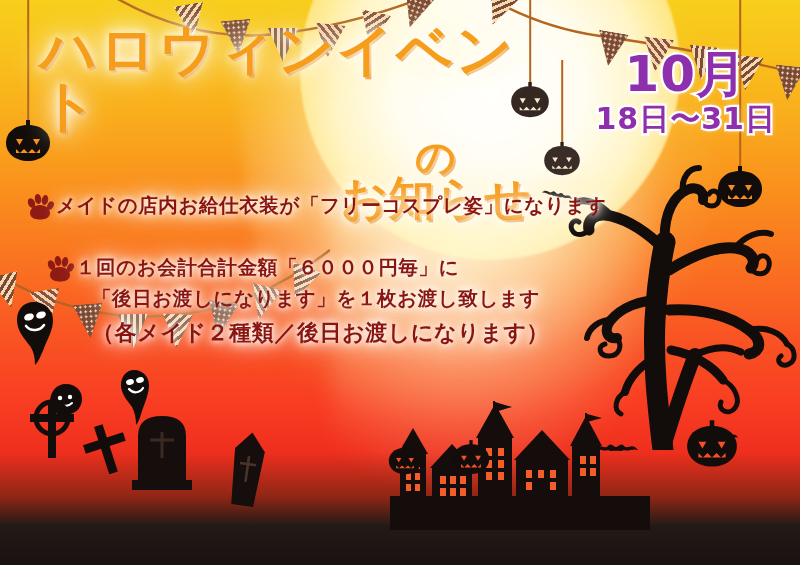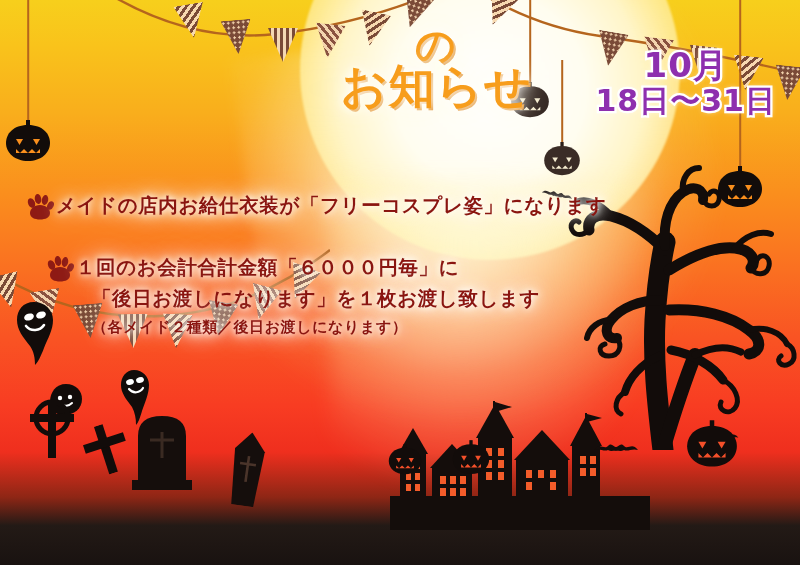--- a/index.html
+++ b/index.html
@@ -65,38 +65,38 @@
   }
   .t-sub1{text-align:right;padding-right:104px;margin-top:2px;
     font-size:40px;font-weight:bold;color:#f79d1c;
     text-shadow:0 0 9px #fff,0 0 18px #fff,0 0 28px #fffbe0,2px 2px 0 #e08515;line-height:1.05;}
   .t-sub2{text-align:right;padding-right:28px;margin-top:-4px;
     font-size:46px;font-weight:bold;color:#f79d1c;letter-spacing:1px;
     text-shadow:0 0 9px #fff,0 0 18px #fff,0 0 28px #fffbe0,2px 2px 0 #e08515;line-height:1.05;}
   
   .date-block{position:absolute;right:24px;top:46px;z-index:9;text-align:center;}
   .d-line{
-    font-size:34px;font-weight:bold;color:#8e2fae;line-height:1.12;letter-spacing:1px;
+    font-size:50px;font-weight:bold;color:#8e2fae;line-height:1.12;letter-spacing:1px;
     -webkit-text-stroke:4.5px #ffffff;paint-order:stroke fill;
     text-shadow:0 0 6px rgba(255,255,255,.9);
   }
   .d-line.d2{font-size:30px;}
   
   .body{position:absolute;left:12px;top:186px;width:688px;z-index:10;}
   .row{display:flex;align-items:flex-start;margin-bottom:2px;}
   .paw{width:44px;flex:0 0 44px;padding-left:14px;box-sizing:border-box;padding-top:4px;}
   .paw svg{display:block;}
   .lines{flex:1;}
   .ln{
     font-size:19.5px;font-weight:bold;color:#8a1510;letter-spacing:.6px;line-height:1.62;
     text-shadow:0 0 6px #fff,0 0 12px #fff,0 0 20px #fffdf2,0 0 28px rgba(255,255,255,.75);
     white-space:nowrap;
   }
   .ln.ind{padding-left:16px;}
-  .ln.small{font-size:15px;}
+  .ln.small{font-size:22px;}
   .blk1{margin-top:4px;}
   .blk2{margin-top:30px;padding-left:20px;}
   .blk3{margin-top:32px;}
   .blk4{margin-top:28px;}
   .blk4 .ln{color:#9b1b10;
     text-shadow:0 0 7px #fff,0 0 15px #fff,0 0 26px #fff8dc,0 0 36px rgba(255,255,255,.8);}
 </style>
 </head>
 <body>
 
@@ -410,20 +410,21 @@
     </svg>
   </div>
   <div class="deco" style="left:228px;top:432px;transform:rotate(8deg);">
     <svg width="38" height="74" viewBox="0 0 38 74">
       <path d="M19 0 L34 18 L30 74 H8 L4 18z" fill="#150e0c"></path>
       <path d="M19 24 v26 M11 32 h16" stroke="#4a342a" stroke-width="2.6"></path>
     </svg>
   </div>
 
   <div class="title-block">
+    <div class="t-main">ハロウィンイベント</div>
     <div class="t-sub1">の</div>
     <div class="t-sub2">お知らせ</div>
   </div>
 
   <div class="date-block">
     <div class="d-line">10月</div>
     <div class="d-line d2">18日〜31日</div>
   </div>
 
   <div class="body">

